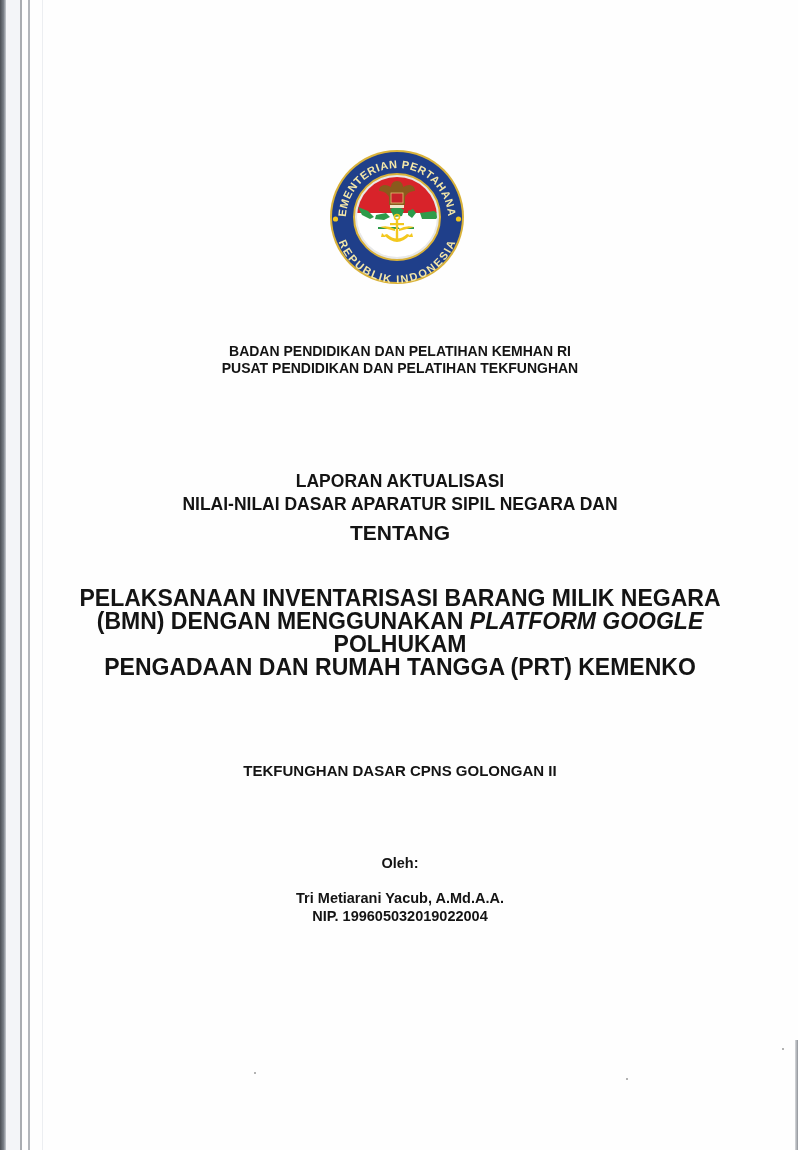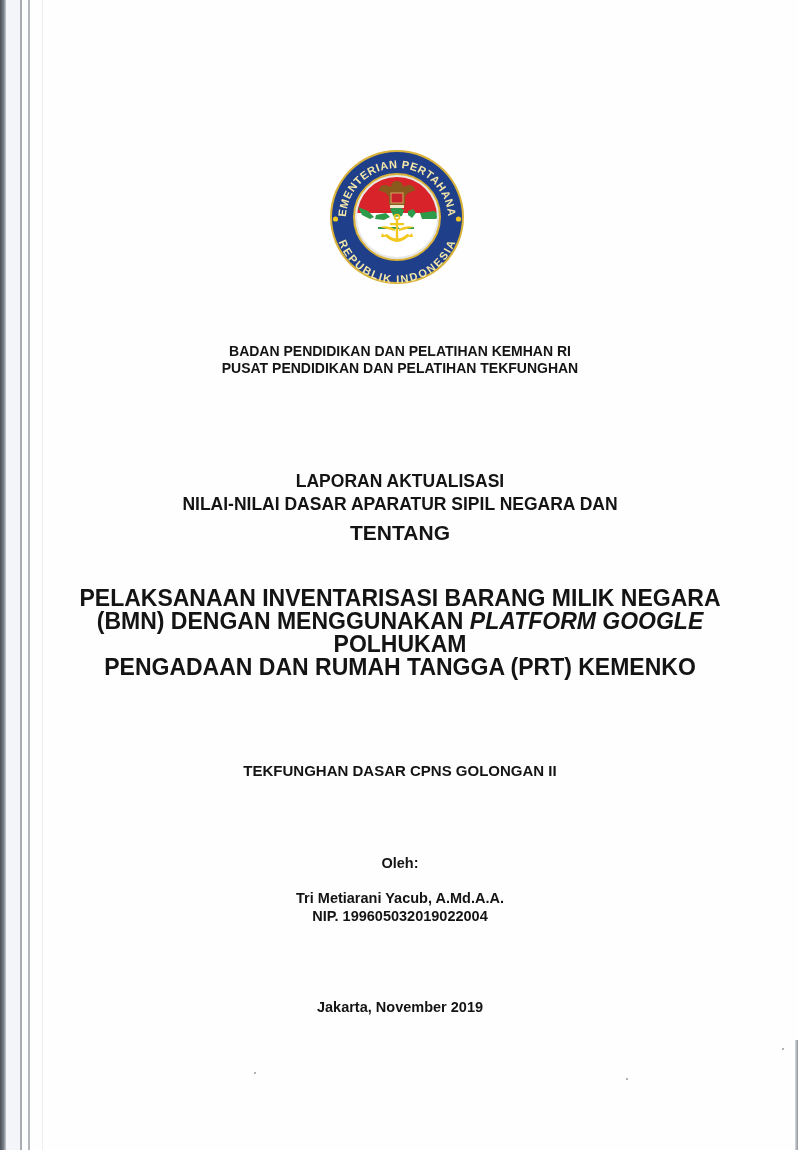--- a/index.html
+++ b/index.html
@@ -203,14 +203,13 @@
 
   <div class="center-block training">TEKFUNGHAN DASAR CPNS GOLONGAN II</div>
 
   <div class="center-block by-label">Oleh:</div>
 
   <div class="center-block author">
     <span class="line">Tri Metiarani Yacub, A.Md.A.A.</span>
     <span class="line">NIP. 199605032019022004</span>
   </div>
 
-  <div class="center-block place-date">Jakarta, November 2019</div>
 </div>
 
 </body></html>

